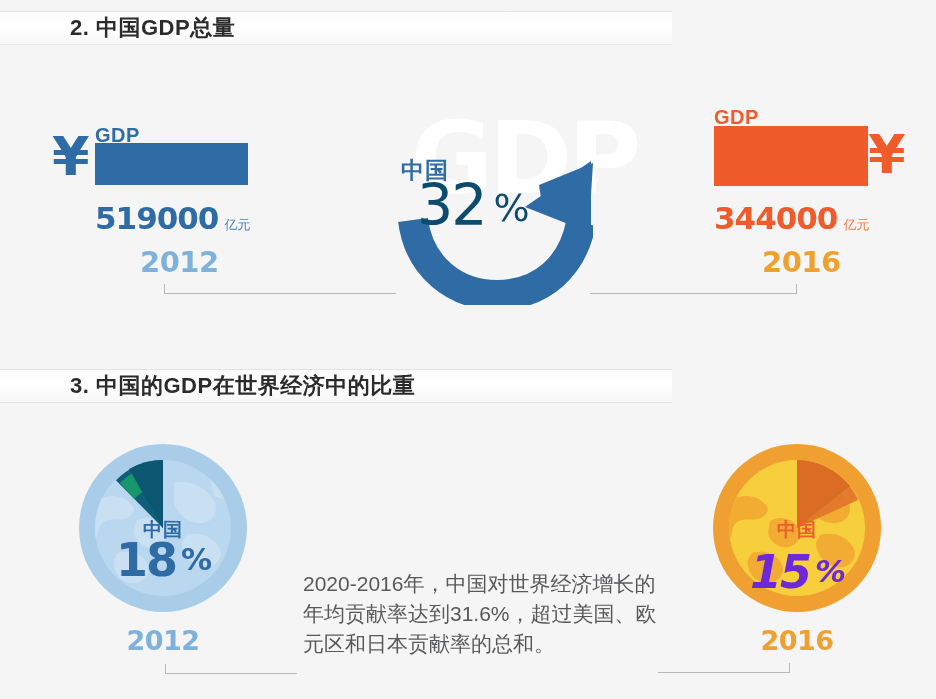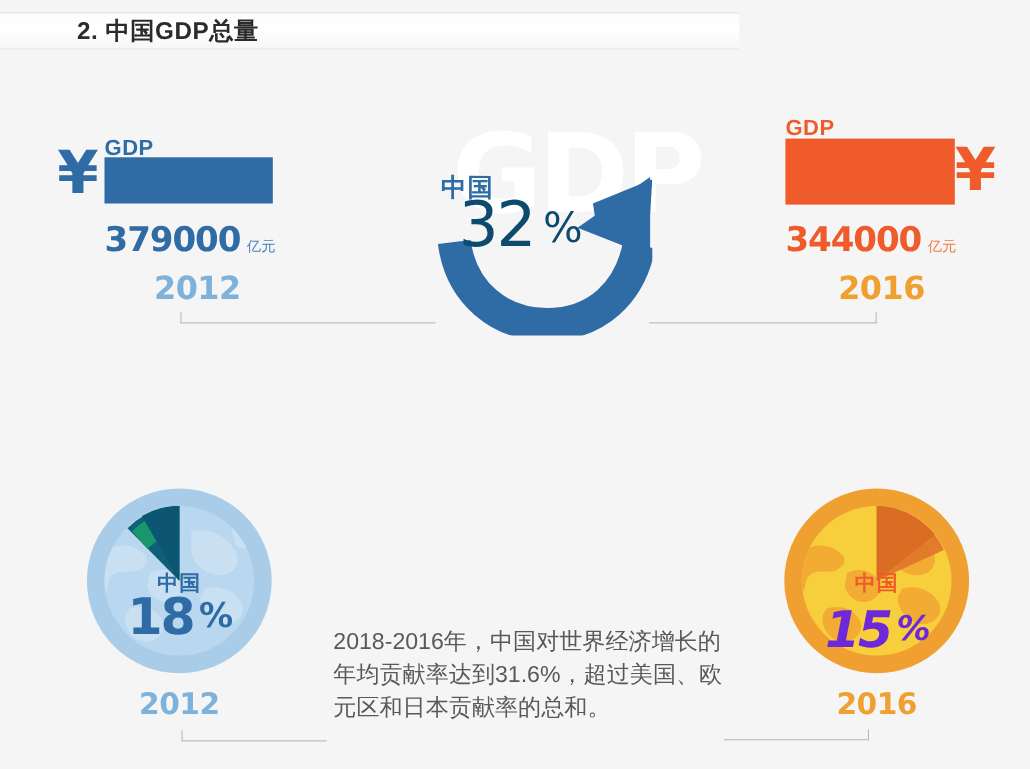--- a/index.html
+++ b/index.html
@@ -130,21 +130,21 @@
 
   <div class="section-band" id="band2">
     <span class="title">2. 中国GDP总量</span>
   </div>
 
   <div class="gdp-block">
     <span class="yen" id="blue-yen">¥</span>
     <span class="gdp-label" id="blue-gdp-label">GDP</span>
     <div class="gdp-bar" id="blue-bar"></div>
     <div class="gdp-value" id="blue-value">
-      <span>379000</span><span class="gdp-unit">亿元</span>
+      <span>519000</span><span class="gdp-unit">亿元</span>
     </div>
     <span class="gdp-year" id="blue-year">2012</span>
   </div>
 
   <div class="rule" style="left:164px;top:293px;width:232px;"></div>
   <div class="tick" style="left:164px;top:284px;height:10px;"></div>
 
   <div class="arrow-group">
     <div class="gdp-watermark">GDP</div>
     <svg class="arrow-svg" width="200" height="190" viewBox="0 0 200 190">
@@ -172,20 +172,23 @@
   <div class="gdp-block">
     <span class="gdp-label" id="orange-gdp-label">GDP</span>
     <div class="gdp-bar" id="orange-bar"></div>
     <span class="yen" id="orange-yen">¥</span>
     <div class="gdp-value" id="orange-value">
       <span>344000</span><span class="gdp-unit">亿元</span>
     </div>
     <span class="gdp-year" id="orange-year">2016</span>
   </div>
 
+  <div class="section-band" id="band3">
+    <span class="title">3. 中国的GDP在世界经济中的比重</span>
+  </div>
 
   <div class="globe" id="globe-blue">
     <svg class="globe-svg" width="170" height="170" viewBox="0 0 170 170">
       <defs>
         <clipPath id="clipBlue">
             <circle cx="85" cy="85" r="68"></circle>
           </clipPath>
       </defs>
       <circle cx="85" cy="85" r="84" fill="#a9cde8"></circle>
       <circle cx="85" cy="85" r="68" fill="#b9d7ee"></circle>
@@ -206,21 +209,21 @@
     <div class="globe-cn">中国</div>
     <div class="globe-pct">
       <span>18</span><span class="sg">%</span>
     </div>
     <div class="globe-year">2012</div>
   </div>
 
   <div class="rule" style="left:165px;top:673px;width:132px;"></div>
   <div class="tick" style="left:165px;top:664px;height:10px;"></div>
 
-  <p class="body-text">2018-2016年，中国对世界经济增长的年均贡献率达到31.6%，超过美国、欧元区和日本贡献率的总和。</p>
+  <p class="body-text">2020-2016年，中国对世界经济增长的年均贡献率达到31.6%，超过美国、欧元区和日本贡献率的总和。</p>
 
   <div class="globe" id="globe-orange">
     <svg class="globe-svg" width="170" height="170" viewBox="0 0 170 170">
       <defs>
         <clipPath id="clipOrange">
             <circle cx="85" cy="85" r="68"></circle>
           </clipPath>
       </defs>
       <circle cx="85" cy="85" r="84" fill="#f0a030"></circle>
       <circle cx="85" cy="85" r="68" fill="#f7ce3c"></circle>

